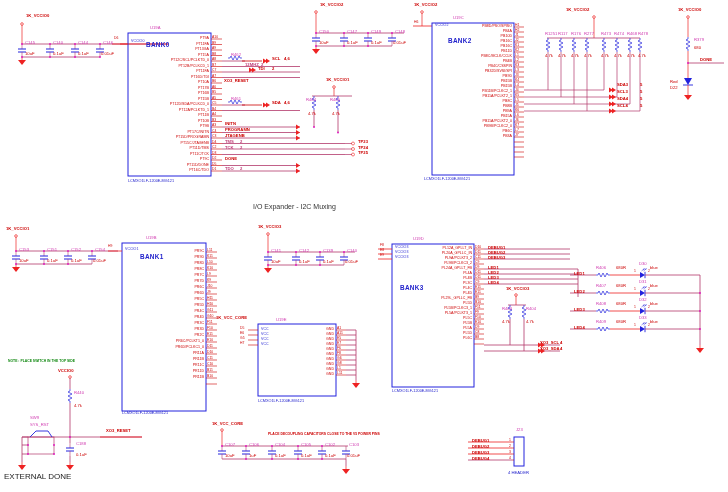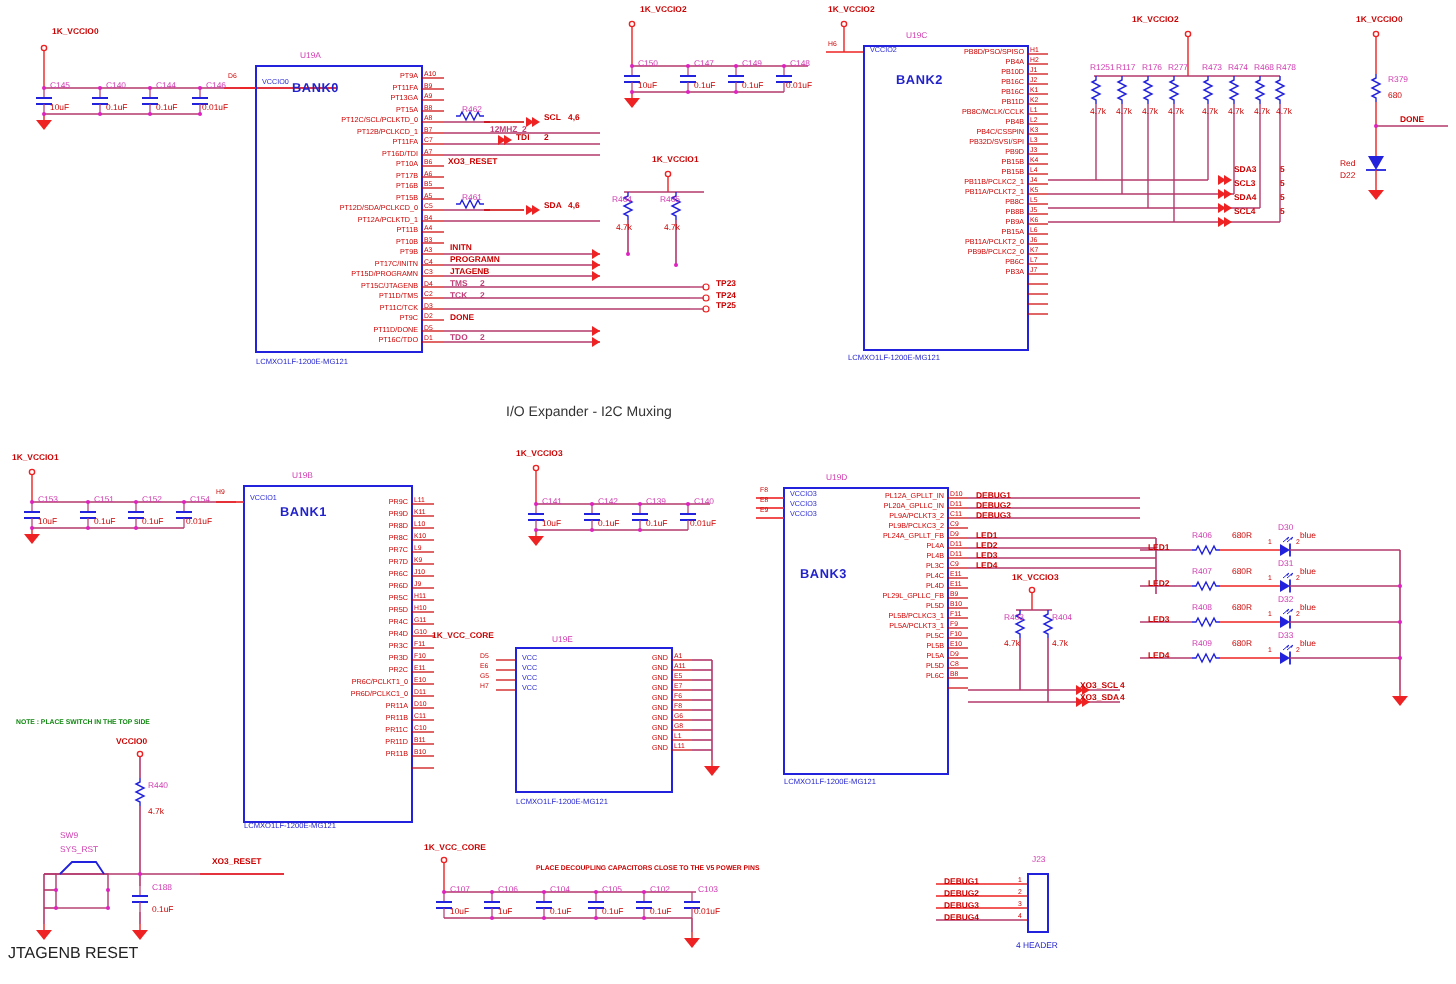--- a/index.html
+++ b/index.html
@@ -1042,21 +1042,21 @@
       <div class="lbl t-num" style="top: 324px; left: 648px;">2</div>
     </div>
 
 <div class="lbl t-ref" style="left:74px;top:391px">R440</div>
 <div class="lbl t-val" style="left:74px;top:404px">4.7k</div>
 <div class="lbl t-ref" style="left:30px;top:416px">SW9</div>
 <div class="lbl t-ref" style="left:30px;top:423px">SYS_RST</div>
 <div class="lbl t-ref" style="left:76px;top:442px">C188</div>
 <div class="lbl t-val" style="left:76px;top:453px">0.1uF</div>
 <div class="lbl t-net" style="left:106px;top:429px">XO3_RESET</div>
-<div class="lbl t-big" style="left:4px;top:473px">JTAGENB RESET</div>
+<div class="lbl t-big" style="left:4px;top:473px">EXTERNAL DONE</div>
 <div class="lbl t-note" style="left:8px;top:360px">NOTE : PLACE SWITCH IN THE TOP SIDE</div>
 <div class="lbl t-note2" style="left:268px;top:433px">PLACE DECOUPLING CAPACITORS CLOSE TO THE V5 POWER PINS</div>
 
 <div class="lbl t-ref" style="left:516px;top:428px">J23</div>
 <div class="lbl t-hdr" style="left:508px;top:471px">4 HEADER</div>
 <div id="j23-pins">
       <div class="lbl t-net" style="top: 439px; left: 472px;">DEBUG1</div>
       <div class="lbl t-num" style="top: 439px; left: 509px;">1</div>
       <div class="lbl t-net" style="top: 445px; left: 472px;">DEBUG2</div>
       <div class="lbl t-num" style="top: 445px; left: 509px;">2</div>

